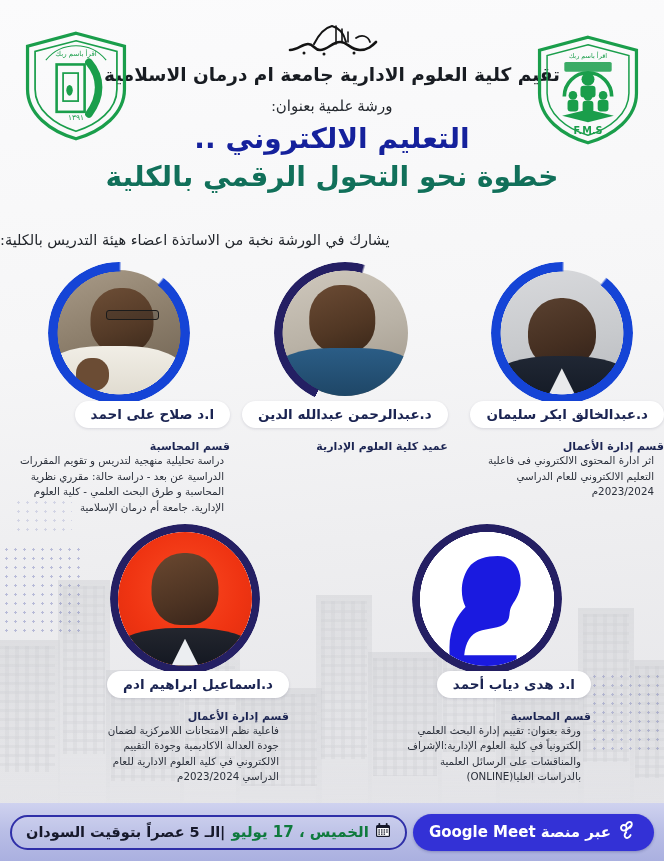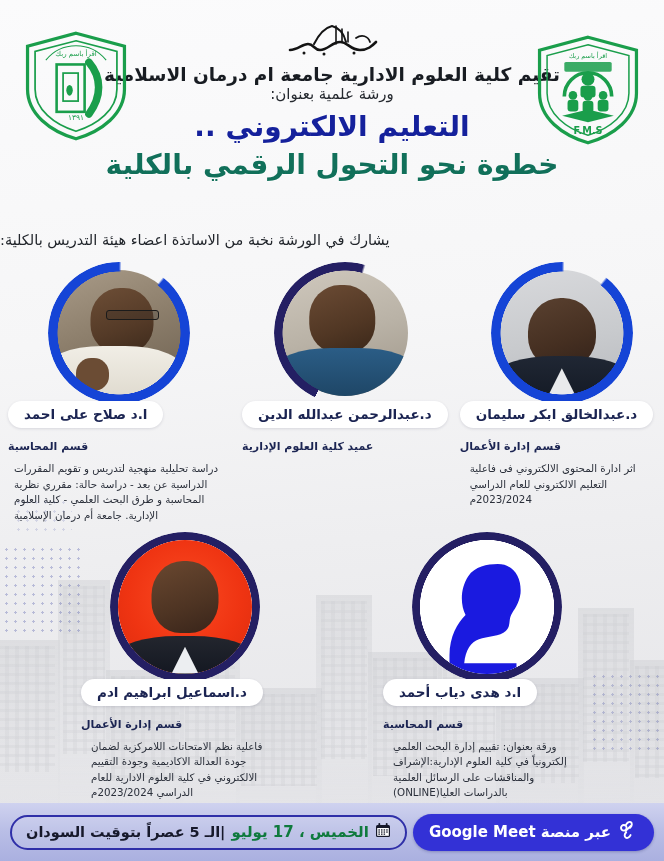--- a/index.html
+++ b/index.html
@@ -87,20 +87,22 @@
     font-weight: 700;
     color: #181c22;
     letter-spacing: -.2px;
     margin-top: 2px;
   }
 
   .sub-line {
     text-align: center;
     font-size: 15px;
     color: #25292f;
+    margin-top: 12px;
+    font-family: Liberation Serif, serif;
   }
 
   
   .title-wrap {
     position: relative;
     text-align: center;
     z-index: 5;
     margin-top: 6px;
   }
   .title-1 {
@@ -133,21 +135,21 @@
   
   .row {
     position: relative;
     display: flex;
     justify-content: center;
     z-index: 5;
   }
   .row-1 { margin-top: 14px; gap: 4px; }
   .row-2 { margin-top: 8px; gap: 86px; }
 
-  .speaker { width: 216px; text-align: left; padding-left: 8px; }
+  .speaker { width: 216px; text-align: right; padding-left: 8px; }
   .speaker.wide { width: 234px; }
 
   .avatar-holder {
     position: relative;
     width: 142px; height: 142px;
     margin: 0 auto;
   }
   .speaker.big .avatar-holder { width: 150px; height: 150px; }
 
   .ring {
@@ -255,21 +257,21 @@
   }
 
   .dept {
     margin-top: 12px;
     font-size: 11px;
     font-weight: 700;
     color: #1b2452;
   }
 
   .desc {
-    margin-top: 8px;
+    margin-top: 0;
     font-size: 10.3px;
     line-height: 1.52;
     color: #2a2f3a;
     padding: 0 10px;
   }
   .speaker.wide .desc { padding: 0 6px; }
 
   
   .footer {
     position: absolute;

